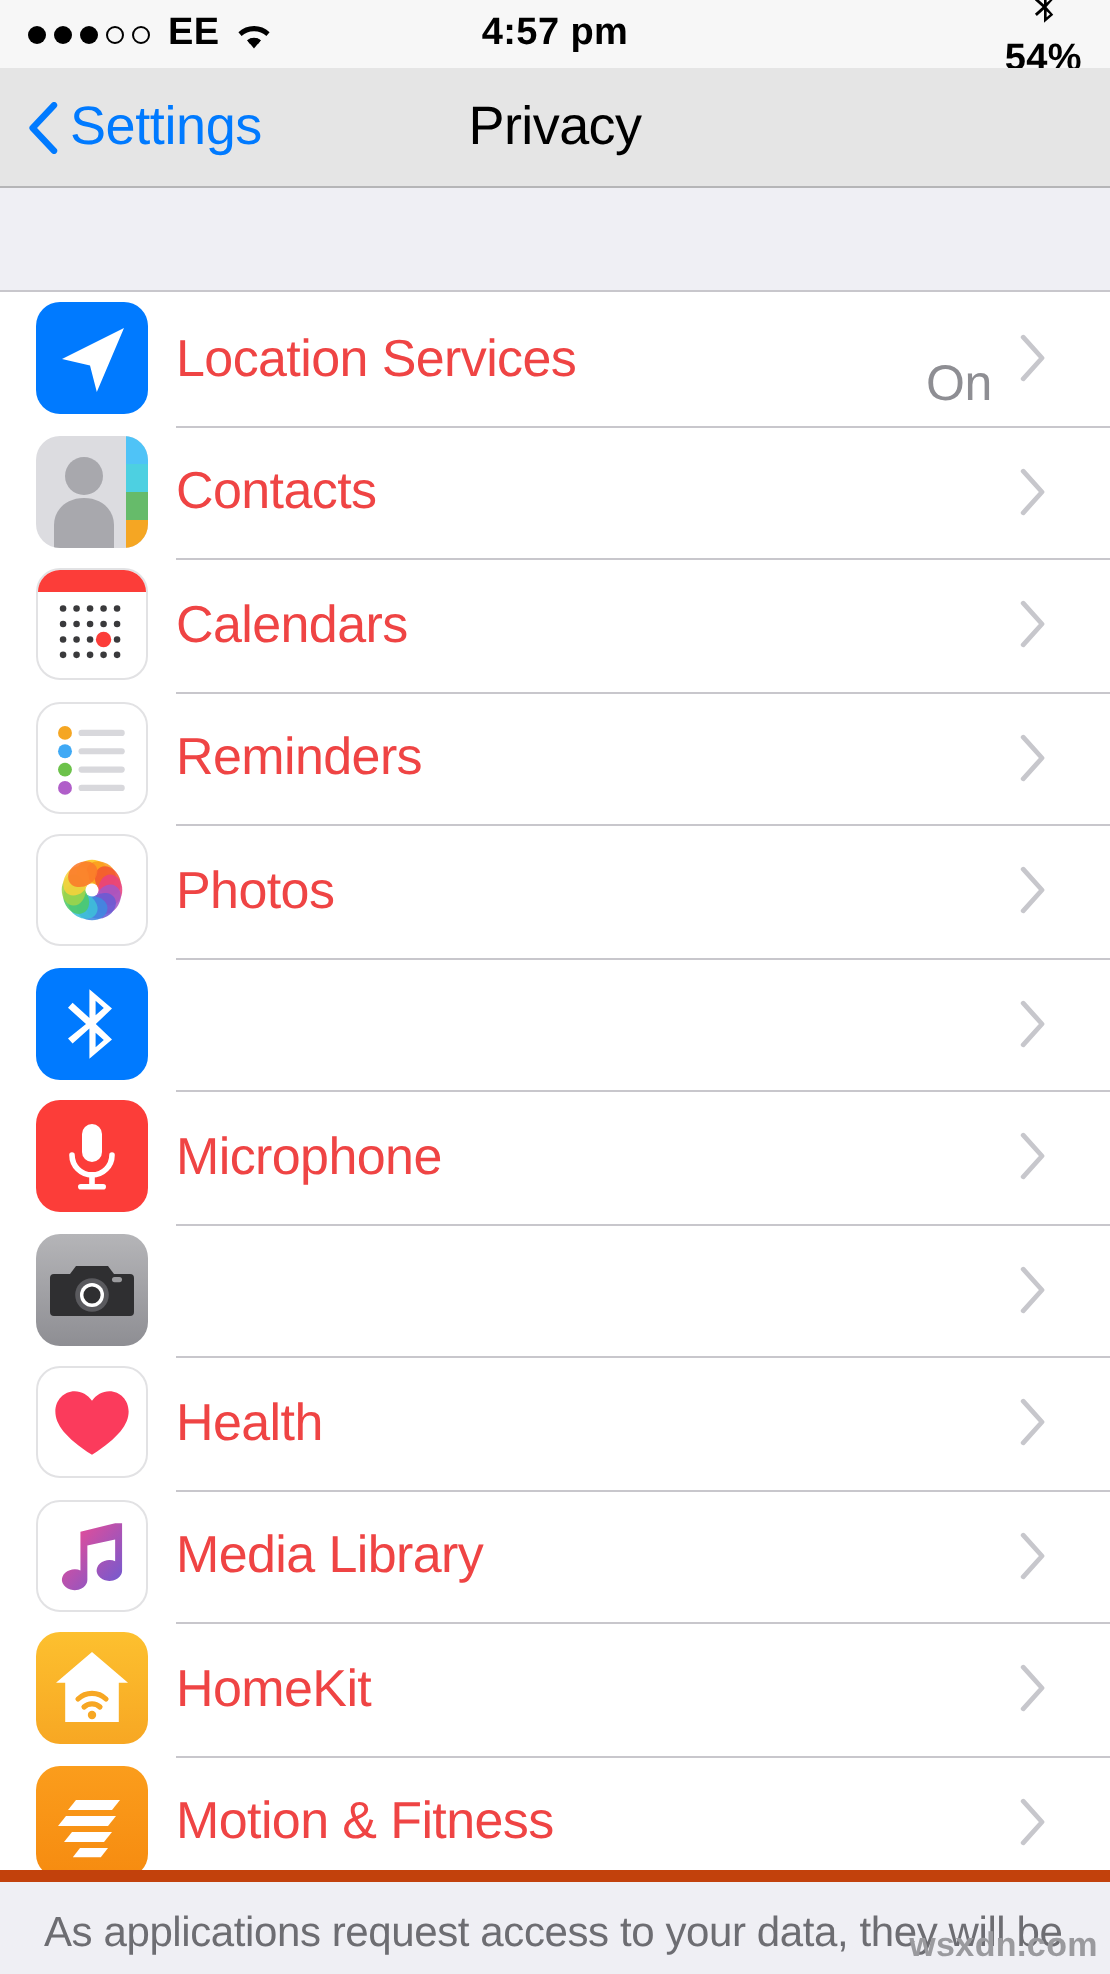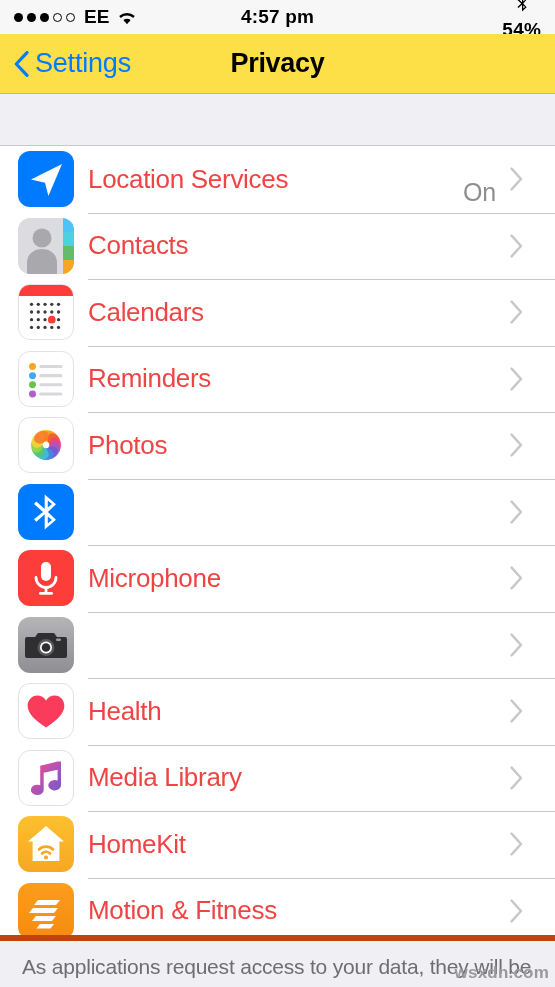--- a/index.html
+++ b/index.html
@@ -49,35 +49,35 @@
   }
   .batt::after{
     content:""; position:absolute; right:-4px; top:4px;
     width:2.4px;height:6px;background:#000;border-radius:0 2px 2px 0;
   }
   .batt-fill{ height:100%; background:#000; border-radius:1px; }
 
   
   .nav-bar{
     height:60px;
-    background:#fde047;
+    background:#e5e5e5;
     border-bottom:1px solid #b5b5b7;
     display:flex; align-items:center;
     position:relative; padding:0 14px;
   }
   .back-btn{
     display:flex; align-items:center; gap:6px;
     color:#007aff; cursor:pointer; z-index:2;
   }
   .chev-back{ width:15px;height:26px; display:block; }
   .back-label{ font-size:27px; color:#007aff; letter-spacing:-.2px; }
   .nav-title{
     position:absolute; left:0;right:0;top:0;bottom:0;
     display:flex;align-items:center;justify-content:center;
-    font-size:27px; font-weight:bold; color:#000;
+    font-size:27px; font-weight:normal; color:#000;
     letter-spacing:-.3px;
   }
 
   
   .list-gap{
     height:52px;
     background:#efeff4;
     border-bottom:1px solid #c8c7cc;
   }
 

